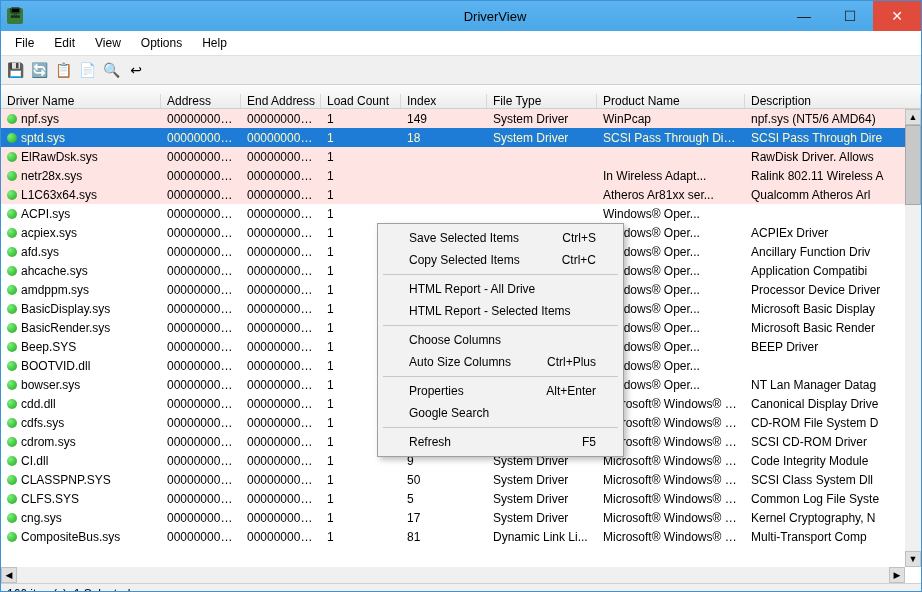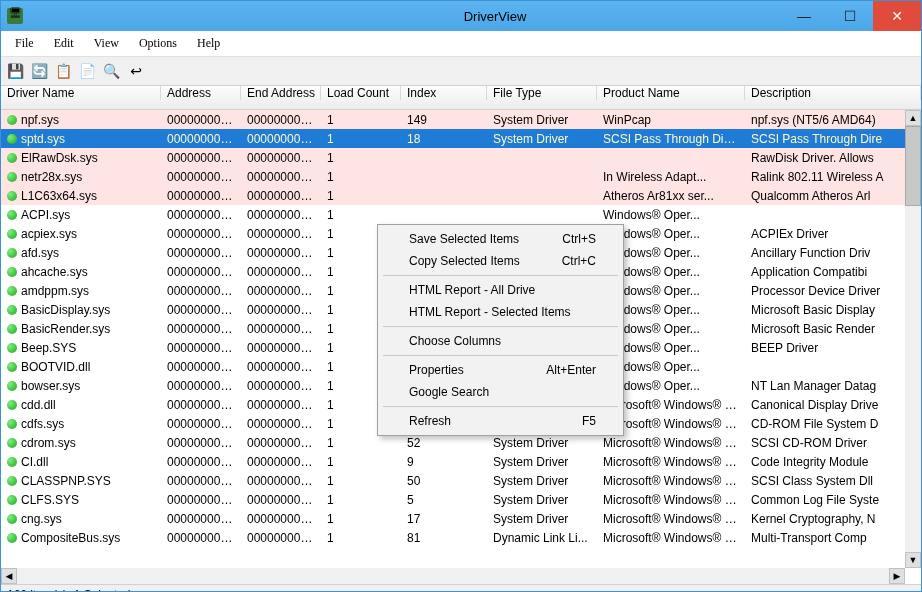--- a/index.html
+++ b/index.html
@@ -56,21 +56,20 @@
 .win-btn.close {
   background: #e04b3c;
   color: #fff;
   width: 48px;
 }
 .menubar {
   background: #fff;
   border-bottom: 1px solid #e0e0e0;
   display: flex;
   padding: 2px 4px;
-  font-family: Liberation Serif, serif;
 }
 .menubar .menu-item {
   padding: 3px 10px;
   cursor: default;
 }
 .toolbar {
   background: #f0f0f0;
   border-bottom: 1px solid #d0d0d0;
   padding: 3px 4px;
   display: flex;
@@ -87,21 +86,21 @@
   position: relative;
   height: 498px;
   overflow: hidden;
   background: #fff;
 }
 .table-header {
   display: flex;
   background: linear-gradient(#fdfdfd, #ececec);
   border-bottom: 1px solid #d0d0d0;
   height: 24px;
-  align-items: flex-start;
+  align-items: flex-end;
 }
 .th {
   padding: 0 6px;
   border-right: 1px solid #d8d8d8;
   white-space: nowrap;
   overflow: hidden;
 }
 .col-name { width: 160px; }
 .col-addr { width: 80px; }
 .col-end  { width: 80px; }
@@ -568,20 +567,24 @@
     </div>
     <div class="cm-item">
       <span>HTML Report - Selected Items</span>
       <span></span>
     </div>
     <div class="cm-sep"></div>
     <div class="cm-item">
       <span>Choose Columns</span>
       <span></span>
     </div>
+    <div class="cm-item">
+      <span>Auto Size Columns</span>
+      <span>Ctrl+Plus</span>
+    </div>
     <div class="cm-sep"></div>
     <div class="cm-item">
       <span>Properties</span>
       <span>Alt+Enter</span>
     </div>
     <div class="cm-item">
       <span>Google Search</span>
       <span></span>
     </div>
     <div class="cm-sep"></div>

